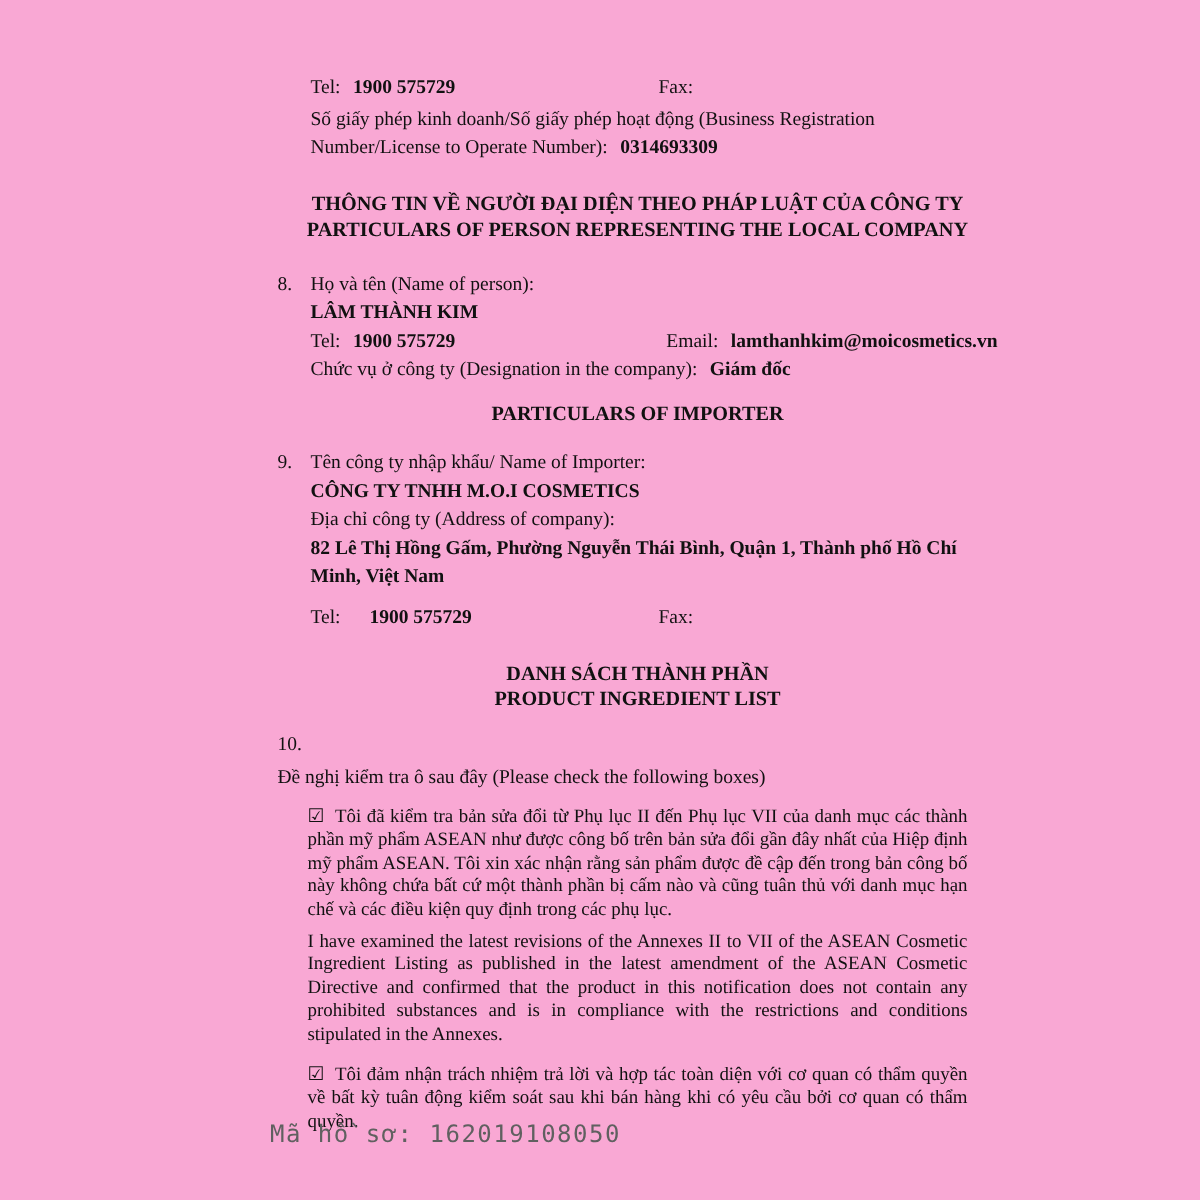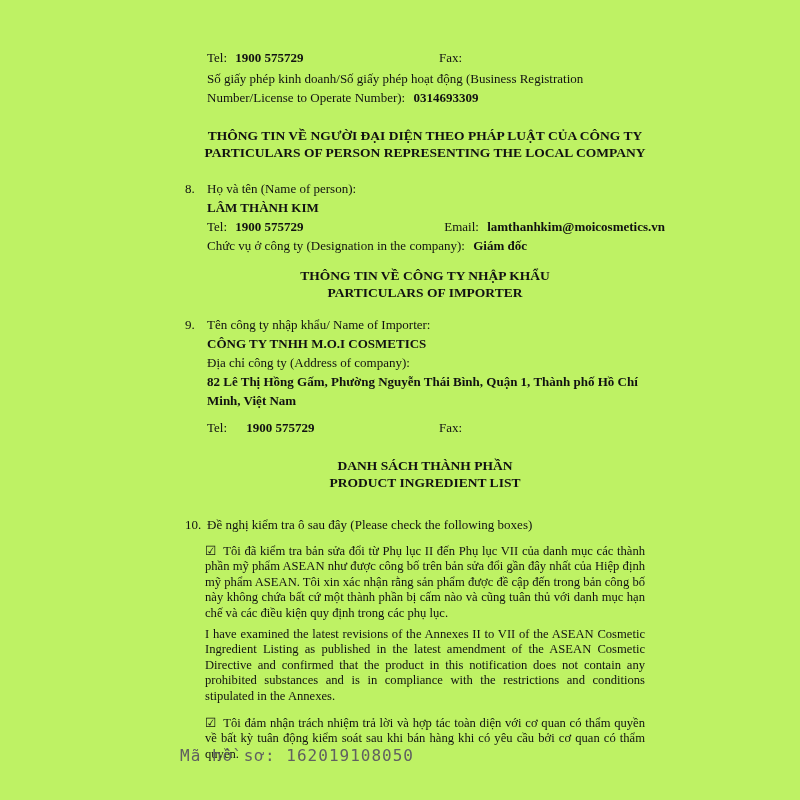--- a/index.html
+++ b/index.html
@@ -1,38 +1,38 @@
 <!DOCTYPE html>
 <html><head>
 <meta charset="utf-8">
 <style>
   * { margin:0; padding:0; box-sizing:border-box; }
   html, body { background:#ffffff; }
   .page {
-    position:relative; width:800px; height:800px; background:#bef264;
+    position:relative; width:800px; height:800px; background:#f9a8d4;
     font-family:"Liberation Serif","DejaVu Serif",serif; color:#111;
     overflow:hidden;
   }
   .doc { position:absolute; left:185px; top:48px; width:480px; font-size:13px; line-height:19px; }
   .indent { padding-left:22px; }
   .bold { font-weight:bold; }
   .rel { position:relative; }
   .fax-pos { position:absolute; left:254px; }
   .gap5 { margin-left:5px; }
   .gap16 { margin-left:16px; }
   .license { margin-top:2px; }
   .heading { text-align:center; font-weight:bold; font-size:13.5px; line-height:17px; }
   .h1 { margin-top:20px; }
   .h2 { margin-top:12px; }
   .h3 { margin-top:20px;text-align:center; }
   .item-row { display:flex; }
   .item-num { flex:0 0 22px; }
   .mt-item8 { margin-top:18px; }
   .mt-item9 { margin-top:14px; }
-  .mt-item10 { margin-top:24px; }
+  .mt-item10 { margin-top:12px;flex-direction:column; }
   .mt-telfax { margin-top:8px; }
   .split-row { display:flex; justify-content:space-between; }
   .decl {
     margin-left:20px; width:440px; text-align:justify;
     font-size:12.6px; line-height:15.4px;
   }
   .mt-d1 { margin-top:10px; }
   .mt-d2 { margin-top:6px; }
   .mt-d3 { margin-top:12px; }
   .cb { margin-right:7px; }
@@ -78,21 +78,20 @@
         <span>Email:</span>
         <span class="bold gap5">lamthanhkim@moicosmetics.vn</span>
       </span>
     </div>
     <div class="indent">
       <span>Chức vụ ở công ty (Designation in the company):</span>
       <span class="bold gap5">Giám đốc</span>
     </div>
 
     <div class="heading h2">
-      <div>THÔNG TIN VỀ CÔNG TY NHẬP KHẨU</div>
       <div>PARTICULARS OF IMPORTER</div>
     </div>
 
     <div class="item-row mt-item9">
       <span class="item-num">9.</span>
       <span>Tên công ty nhập khẩu/ Name of Importer:</span>
     </div>
     <div class="indent bold">CÔNG TY TNHH M.O.I COSMETICS</div>
     <div class="indent">Địa chỉ công ty (Address of company):</div>
     <div class="indent bold">82 Lê Thị Hồng Gấm, Phường Nguyễn Thái Bình, Quận 1, Thành phố Hồ Chí Minh, Việt Nam</div>

